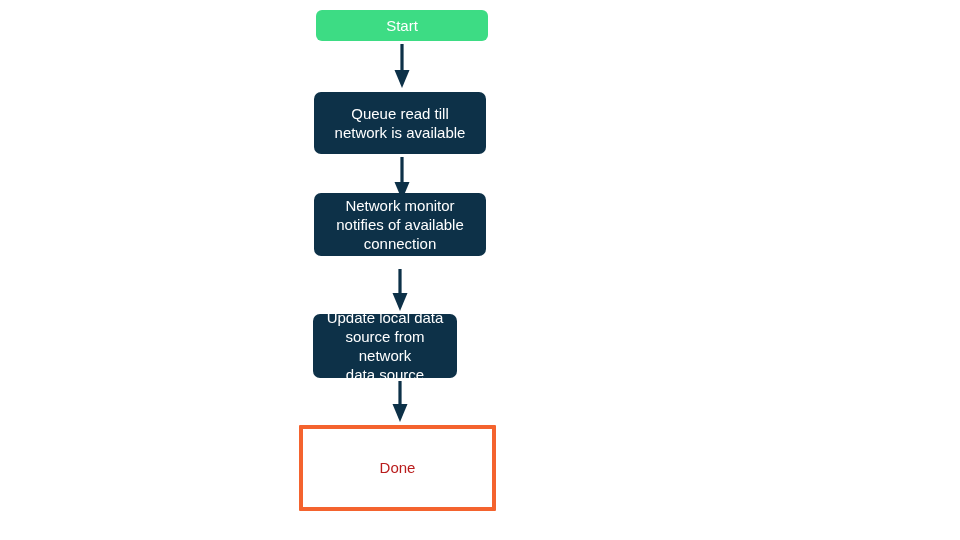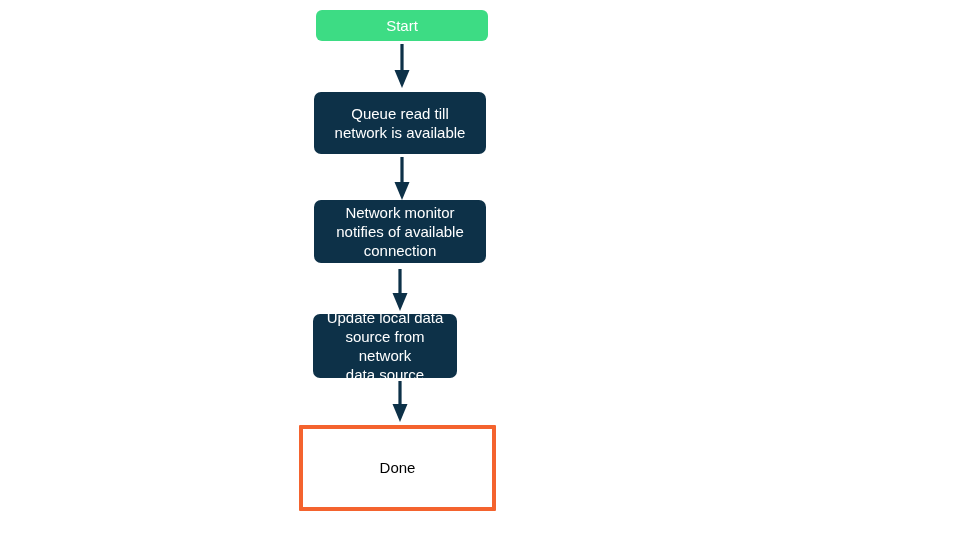--- a/index.html
+++ b/index.html
@@ -54,21 +54,21 @@
     color: #ffffff;
     font-size: 15px;
     font-weight: 400;
   }
 
   
   .node-done {
     background: #ffffff;
     border: 4px solid #f4632e;
     border-radius: 1px;
-    color: #000000;
+    color: #b91c1c;
     font-size: 15px;
     font-weight: 400;
   }
 
   
   .arrow {
     position: absolute;
     width: 24px;
   }
   .arrow svg { display: block; }
@@ -80,21 +80,21 @@
 
   <div class="node node-start" style="left: 316px; top: 10px; width: 172px; height: 31px;">
     <span class="node-label">Start</span>
   </div>
 
   <div class="node node-process" style="left: 314px; top: 92px; width: 172px; height: 62px;">
     <span class="node-label">Queue read till
 network is available</span>
   </div>
 
-  <div class="node node-process" style="left: 314px; top: 200px; width: 172px; height: 63px;">
+  <div class="node node-process" style="left: 314px; top: 193px; width: 172px; height: 63px;">
     <span class="node-label">Network monitor
 notifies of available
 connection</span>
   </div>
 
   <div class="node node-process" style="left: 313px; top: 314px; width: 144px; height: 64px;">
     <span class="node-label">Update local data
 source from network
 data source</span>
   </div>

